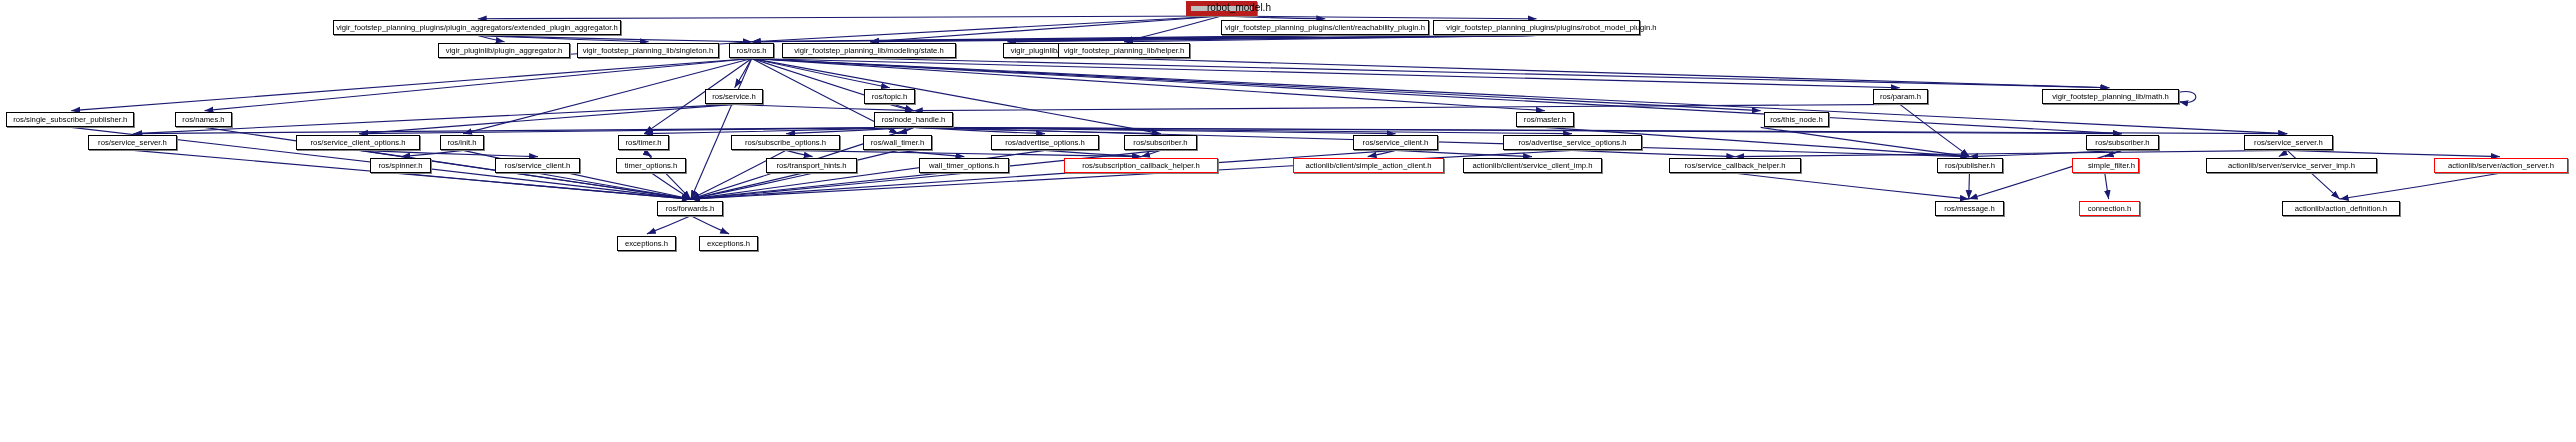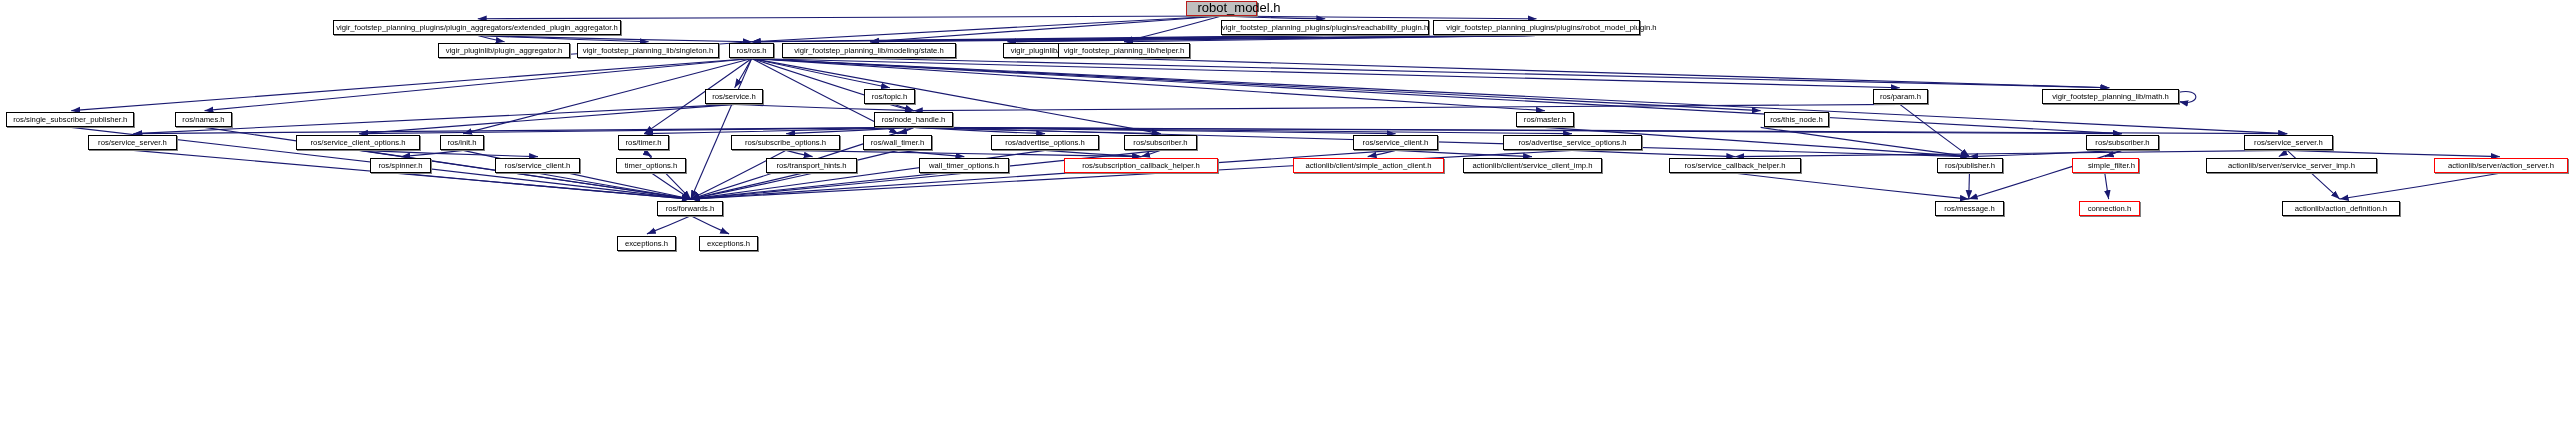--- a/index.html
+++ b/index.html
@@ -3,21 +3,21 @@
 <meta charset="utf-8">
 <style>
   html,body{margin:0;padding:0;background:#ffffff;}
   #graph{position:relative;width:2576px;height:442px;background:#ffffff;
          font-family:"Liberation Sans","DejaVu Sans",sans-serif;overflow:hidden;}
   #edges{position:absolute;left:0;top:0;width:2576px;height:442px;}
   .node{position:absolute;box-sizing:border-box;border:0.7px solid #000000;
         background:#ffffff;color:#000000;font-size:7.7px;line-height:7.7px;
         display:flex;align-items:center;justify-content:center;white-space:nowrap;
         height:15.3px;border-radius:0;box-shadow:1px 1px 0 0 #808080;}
-  .node.root{background:#bfbfbf;border:1px solid #b91c1c;font-size:13px;padding-left:35px;}
+  .node.root{background:#bfbfbf;border:5px solid #b91c1c;font-size:10px;padding-left:35px;}
   .node.red{border:1px solid #ff0000;}
   .node span{padding:0 3.5px;}
 </style>
 </head>
 <body>
 
 <div id="graph">
   <svg id="edges" xmlns="http://www.w3.org/2000/svg" viewBox="0 0 3697 635">
     <defs>
       <marker id="arw" markerWidth="9" markerHeight="9" refX="8" refY="3" orient="auto" markerUnits="strokeWidth">
@@ -125,21 +125,21 @@
       </g>
   </svg>
   <div id="node-layer">
       <div class="node root" style="left: 1186px; top: 0.7px; width: 71px;">
         <span>robot_model.h</span>
       </div>
       <div class="node" style="left: 333px; top: 20px; width: 288px;">
         <span>vigir_footstep_planning_plugins/plugin_aggregators/extended_plugin_aggregator.h</span>
       </div>
       <div class="node" style="left: 1221px; top: 20px; width: 208px;">
-        <span>vigir_footstep_planning_plugins/plugins/reachability_plugin.h</span>
+        <span>vigir_footstep_planning_plugins/client/reachability_plugin.h</span>
       </div>
       <div class="node" style="left: 1433px; top: 20px; width: 207px; padding-left: 30px;">
         <span>vigir_footstep_planning_plugins/plugins/robot_model_plugin.h</span>
       </div>
       <div class="node" style="left: 438px; top: 43px; width: 132px;">
         <span>vigir_pluginlib/plugin_aggregator.h</span>
       </div>
       <div class="node" style="left: 577px; top: 43px; width: 142px;">
         <span>vigir_footstep_planning_lib/singleton.h</span>
       </div>

